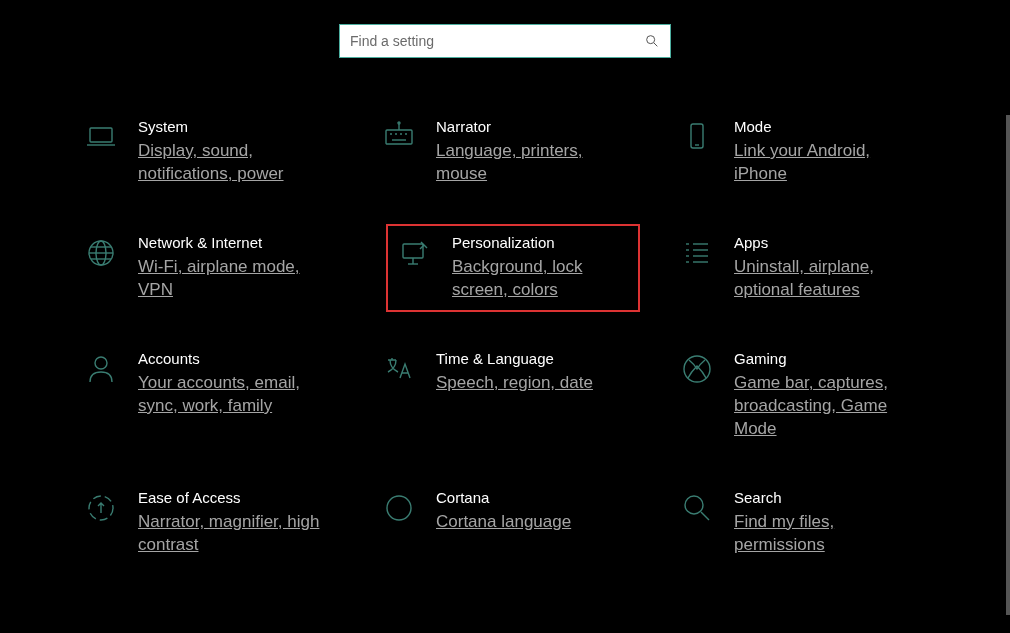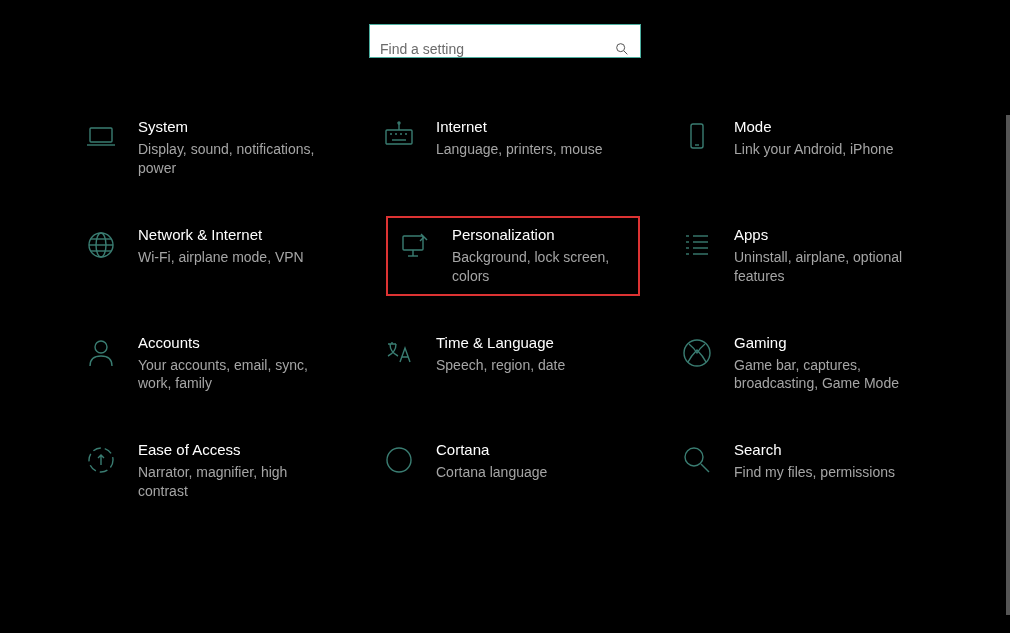--- a/index.html
+++ b/index.html
@@ -11,26 +11,26 @@
       overflow: hidden;
       position: relative;
     }
     .search-wrap {
       display: flex;
       justify-content: center;
       padding-top: 24px;
       margin-bottom: 50px;
     }
     .search-box {
-      width: 272px;
+      width: 332px;
       height: 34px;
       background: #fff;
       border: 1px solid #4cae9f;
       display: flex;
-      align-items: flex-end;
+      align-items: center;
       padding: 0 10px;
     }
     .search-input {
       flex: 1;
       border: none;
       outline: none;
       font-size: 14px;
       color: #555;
       background: transparent;
     }
@@ -69,22 +69,23 @@
     .tile-text { max-width: 190px; }
     .tile-title {
       color: #fff;
       font-size: 15px;
       font-weight: 400;
       margin-bottom: 4px;
       line-height: 1.2;
     }
     .tile-desc {
       color: #a5a5a5;
-      font-size: 14px;
+      font-size: 17px;
       line-height: 1.35;
+      text-decoration: underline;
     }
     .scrollbar {
       position: absolute;
       right: 0;
       top: 115px;
       width: 4px;
       height: 500px;
       background: #555;
     }
   </style>
@@ -190,21 +191,21 @@
       <div class="tile-text">
         <div class="tile-title">System</div>
         <div class="tile-desc">Display, sound, notifications, power</div>
       </div>
     </div>
     <div class="tile">
       <svg viewBox="0 0 34 34" class="tile-icon">
         <use href="#ic-keyboard"></use>
       </svg>
       <div class="tile-text">
-        <div class="tile-title">Internet</div>
+        <div class="tile-title">Narrator</div>
         <div class="tile-desc">Language, printers, mouse</div>
       </div>
     </div>
     <div class="tile">
       <svg viewBox="0 0 34 34" class="tile-icon">
         <use href="#ic-phone"></use>
       </svg>
       <div class="tile-text">
         <div class="tile-title">Mode</div>
         <div class="tile-desc">Link your Android, iPhone</div>

